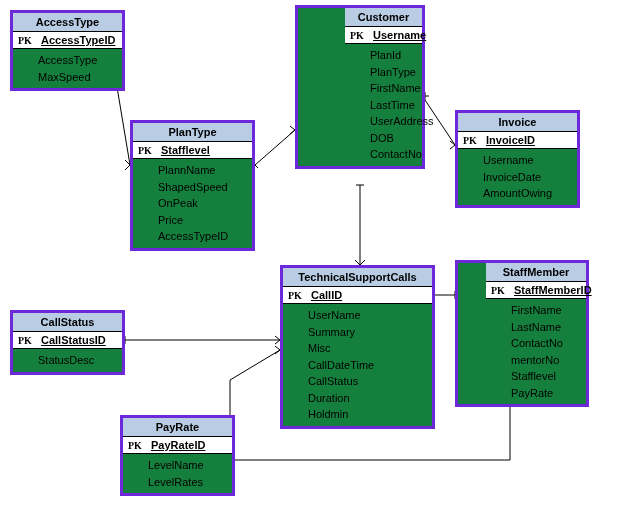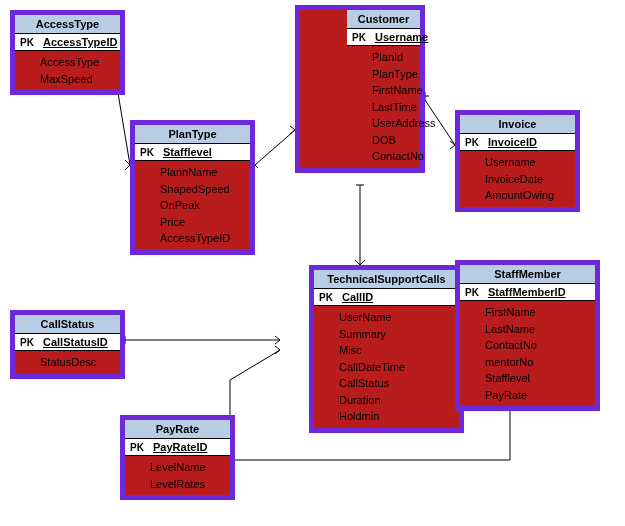--- a/index.html
+++ b/index.html
@@ -12,22 +12,22 @@
       overflow: hidden;
       position: relative;
     }
     .diagram-container {
       position: relative;
       width: 625px;
       height: 526px;
     }
     .entity {
       position: absolute;
-      border: 5px solid #6d28d9;
-      background: #b91c1c;
+      border: 3px solid #6d28d9;
+      background: #15803d;
       min-width: 100px;
     }
     .entity-header {
       background: #b8cce4;
       text-align: center;
       font-weight: bold;
       padding: 3px 5px;
       border-bottom: 1px solid #000;
     }
     .entity-pk-row {
@@ -35,20 +35,21 @@
       align-items: center;
       padding: 2px 5px;
       border-bottom: 1px solid #000;
       background: #fff;
     }
     .pk-label {
       font-size: 10px;
       font-weight: bold;
       margin-right: 5px;
       min-width: 18px;
+      font-family: Liberation Serif, serif;
     }
     .pk-field {
       text-decoration: underline;
       font-weight: bold;
     }
     .entity-fields {
       padding: 3px 5px 3px 25px;
     }
     .entity-fields div {
       line-height: 1.5;
@@ -174,38 +175,38 @@
       <span class="pk-label">PK</span>
       <span class="pk-field">InvoiceID</span>
     </div>
     <div class="entity-fields">
       <div>Username</div>
       <div>InvoiceDate</div>
       <div>AmountOwing</div>
     </div>
   </div>
 
-  <div class="entity" style="left:280px; top:265px; width:155px;margin-left:29px;">
+  <div class="entity" style="left:280px; top:265px; width:155px;">
     <div class="entity-header">TechnicalSupportCalls</div>
     <div class="entity-pk-row">
       <span class="pk-label">PK</span>
       <span class="pk-field">CallID</span>
     </div>
     <div class="entity-fields">
       <div>UserName</div>
       <div>Summary</div>
       <div>Misc</div>
       <div>CallDateTime</div>
       <div>CallStatus</div>
       <div>Duration</div>
       <div>Holdmin</div>
     </div>
   </div>
 
-  <div class="entity" style="left:455px; top:260px; width:145px;">
+  <div class="entity" style="left:455px; top:260px; width:134px;padding-left:28px;">
     <div class="entity-header">StaffMember</div>
     <div class="entity-pk-row">
       <span class="pk-label">PK</span>
       <span class="pk-field">StaffMemberID</span>
     </div>
     <div class="entity-fields">
       <div>FirstName</div>
       <div>LastName</div>
       <div>ContactNo</div>
       <div>mentorNo</div>

